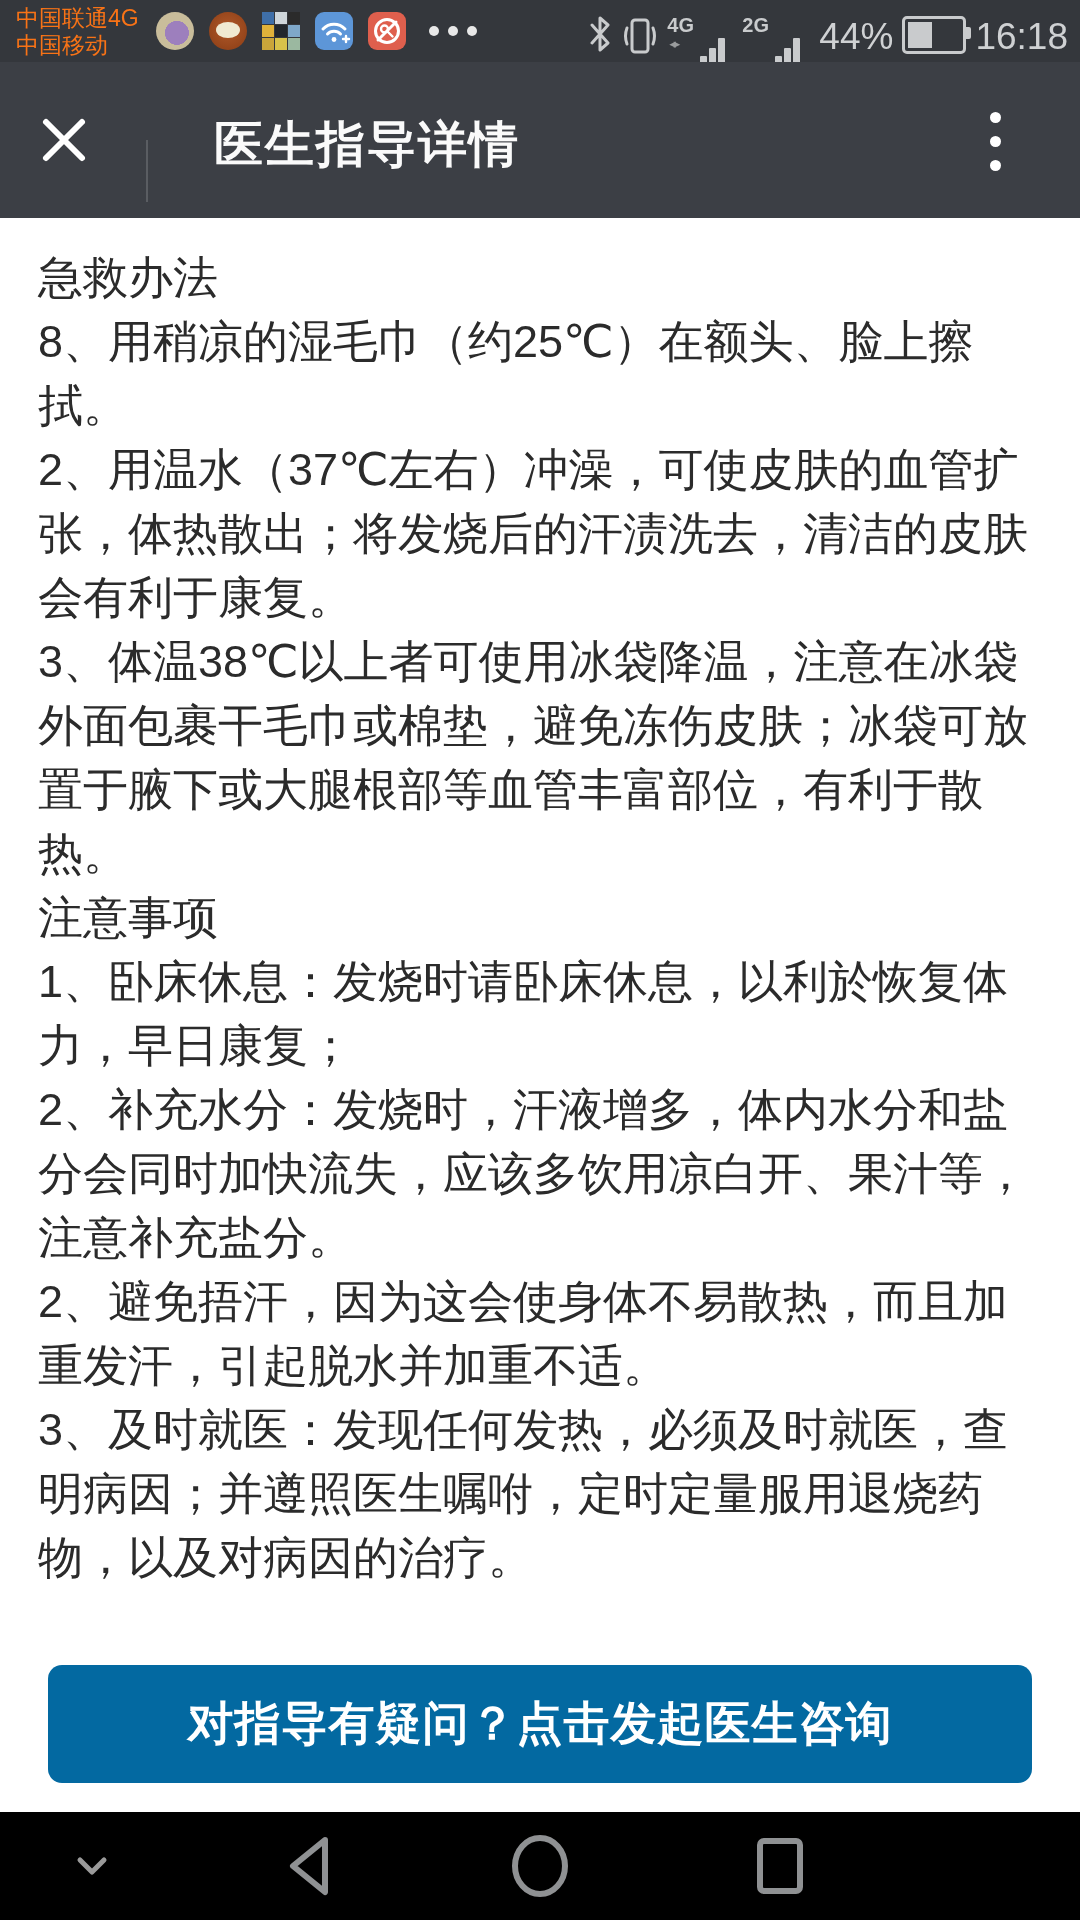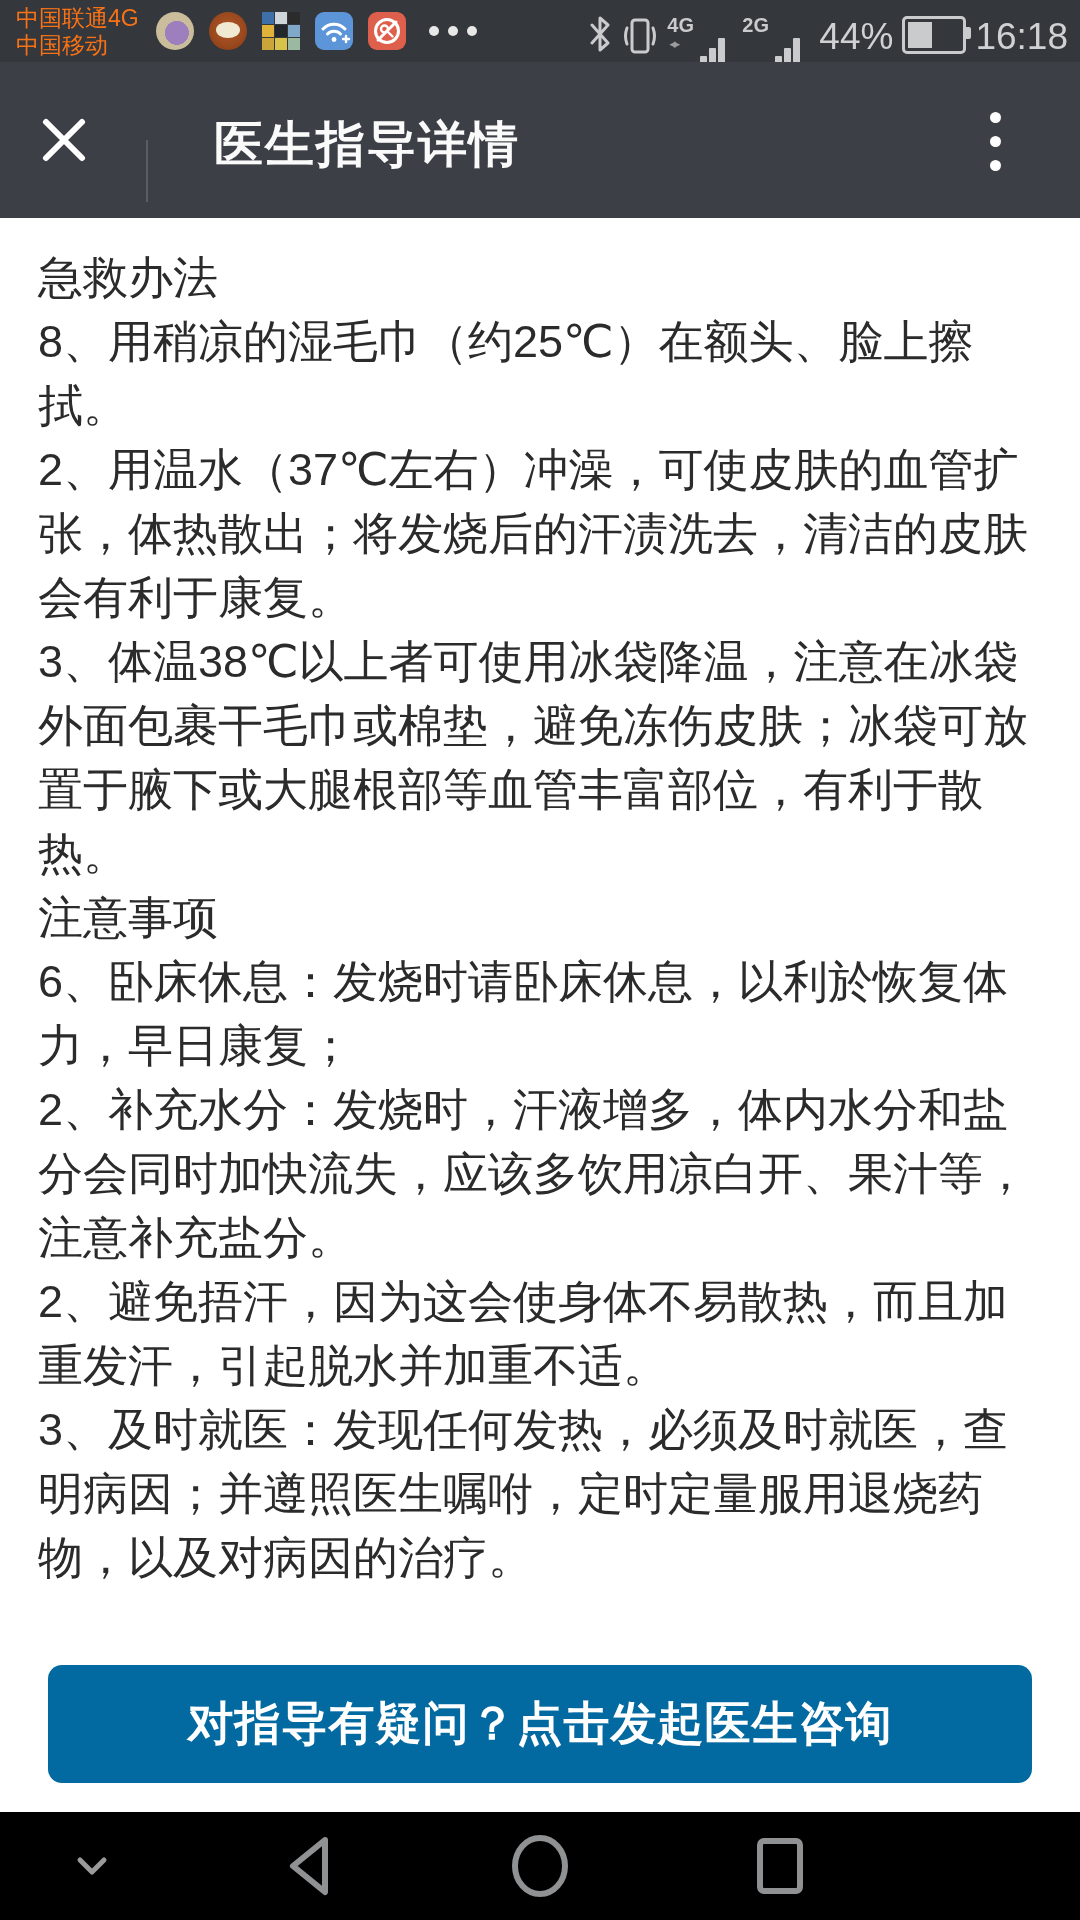--- a/index.html
+++ b/index.html
@@ -153,21 +153,21 @@
         <i></i>
       </div>
   </div>
 
   <div class="content" id="paragraphs">
       <div class="para">急救办法</div>
       <div class="para">8、用稍凉的湿毛巾（约25℃）在额头、脸上擦拭。</div>
       <div class="para">2、用温水（37℃左右）冲澡，可使皮肤的血管扩张，体热散出；将发烧后的汗渍洗去，清洁的皮肤会有利于康复。</div>
       <div class="para">3、体温38℃以上者可使用冰袋降温，注意在冰袋外面包裹干毛巾或棉垫，避免冻伤皮肤；冰袋可放置于腋下或大腿根部等血管丰富部位，有利于散热。</div>
       <div class="para">注意事项</div>
-      <div class="para">6、卧床休息：发烧时请卧床休息，以利於恢复体力，早日康复；</div>
+      <div class="para">1、卧床休息：发烧时请卧床休息，以利於恢复体力，早日康复；</div>
       <div class="para">2、补充水分：发烧时，汗液增多，体内水分和盐分会同时加快流失，应该多饮用凉白开、果汁等，注意补充盐分。</div>
       <div class="para">2、避免捂汗，因为这会使身体不易散热，而且加重发汗，引起脱水并加重不适。</div>
       <div class="para">3、及时就医：发现任何发热，必须及时就医，查明病因；并遵照医生嘱咐，定时定量服用退烧药物，以及对病因的治疗。</div>
     </div>
 
   <div class="consult-btn">对指导有疑问？点击发起医生咨询</div>
 
   <div class="nav-bar">
     <div class="nav-ico nav-hide">
       <svg width="40" height="24" viewBox="0 0 40 24">

